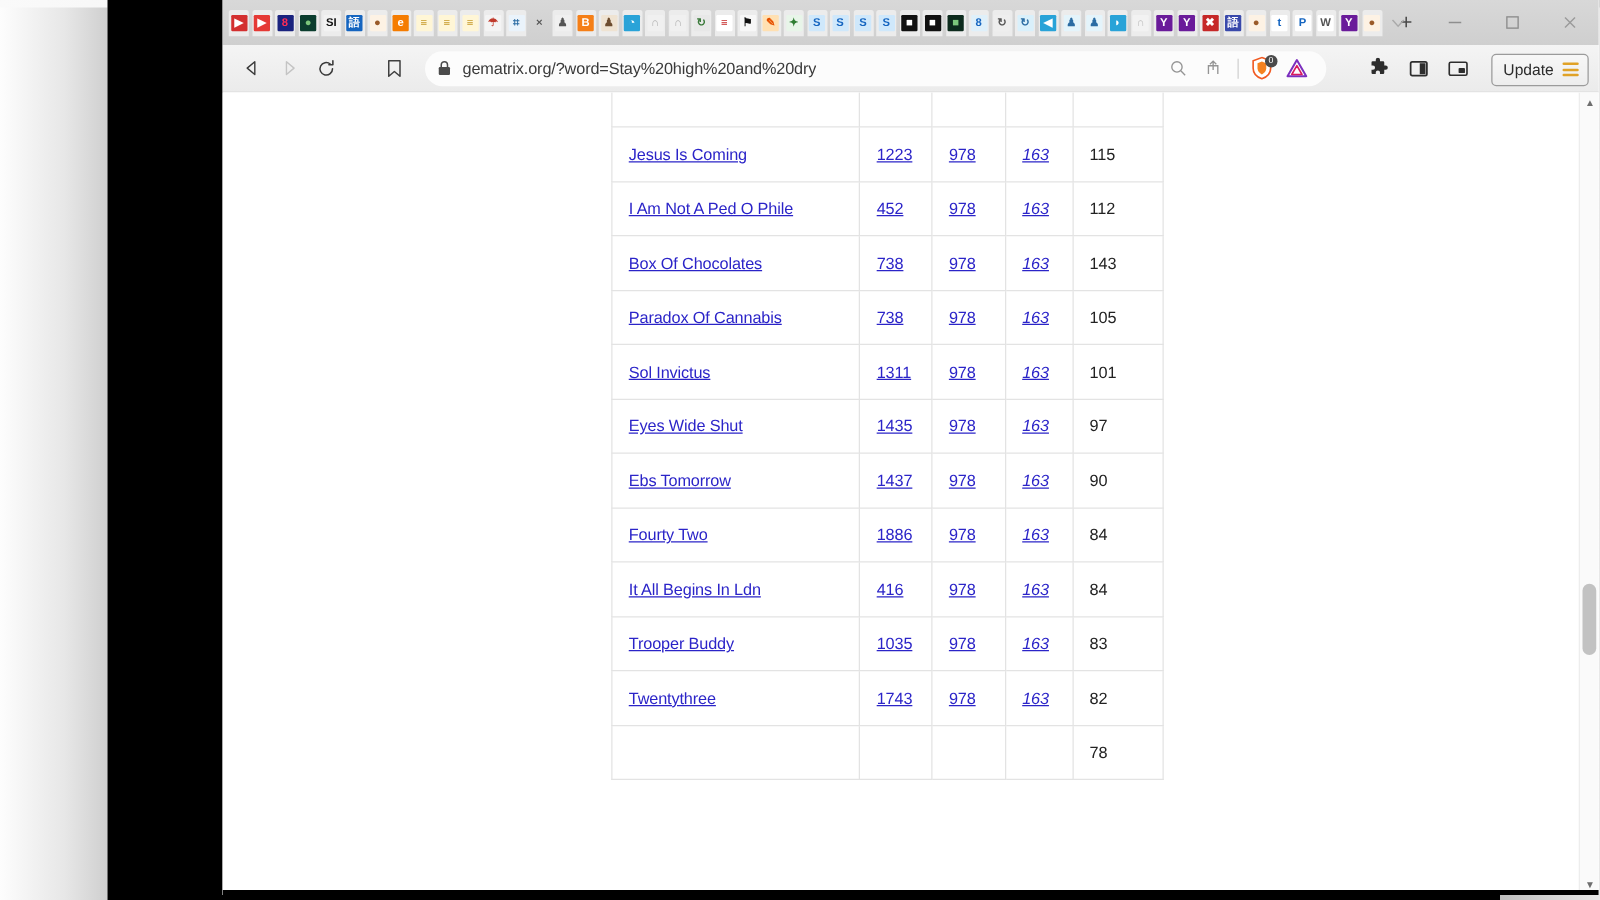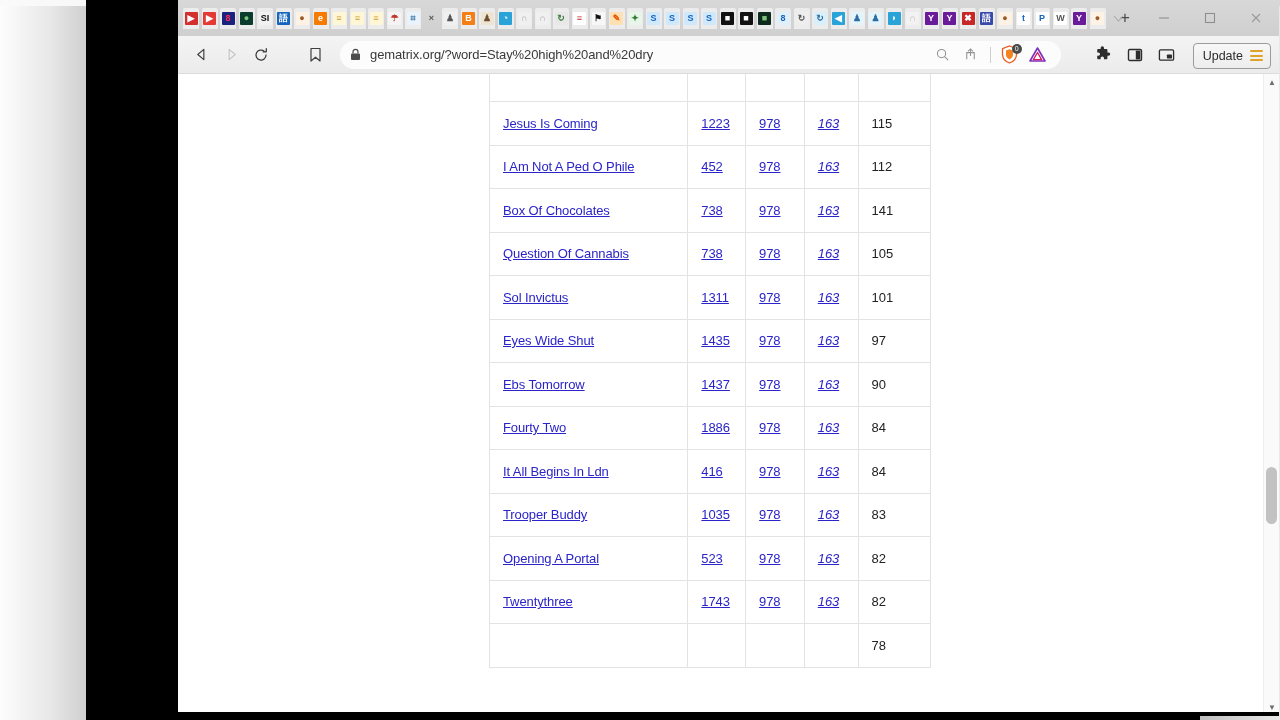--- a/index.html
+++ b/index.html
@@ -506,24 +506,24 @@
                   <td class="c-n1"><a href="#">452</a></td>
                   <td class="c-n2"><a href="#">978</a></td>
                   <td class="c-n3"><a href="#">163</a></td>
                   <td class="c-n4">112</td>
                 </tr>
                 <tr>
                   <td class="c-phrase"><a href="#">Box Of Chocolates</a></td>
                   <td class="c-n1"><a href="#">738</a></td>
                   <td class="c-n2"><a href="#">978</a></td>
                   <td class="c-n3"><a href="#">163</a></td>
-                  <td class="c-n4">141</td>
-                </tr>
-                <tr>
-                  <td class="c-phrase"><a href="#">Question Of Cannabis</a></td>
+                  <td class="c-n4">143</td>
+                </tr>
+                <tr>
+                  <td class="c-phrase"><a href="#">Paradox Of Cannabis</a></td>
                   <td class="c-n1"><a href="#">738</a></td>
                   <td class="c-n2"><a href="#">978</a></td>
                   <td class="c-n3"><a href="#">163</a></td>
                   <td class="c-n4">105</td>
                 </tr>
                 <tr>
                   <td class="c-phrase"><a href="#">Sol Invictus</a></td>
                   <td class="c-n1"><a href="#">1311</a></td>
                   <td class="c-n2"><a href="#">978</a></td>
                   <td class="c-n3"><a href="#">163</a></td>
@@ -556,27 +556,20 @@
                   <td class="c-n2"><a href="#">978</a></td>
                   <td class="c-n3"><a href="#">163</a></td>
                   <td class="c-n4">84</td>
                 </tr>
                 <tr>
                   <td class="c-phrase"><a href="#">Trooper Buddy</a></td>
                   <td class="c-n1"><a href="#">1035</a></td>
                   <td class="c-n2"><a href="#">978</a></td>
                   <td class="c-n3"><a href="#">163</a></td>
                   <td class="c-n4">83</td>
-                </tr>
-                <tr>
-                  <td class="c-phrase"><a href="#">Opening A Portal</a></td>
-                  <td class="c-n1"><a href="#">523</a></td>
-                  <td class="c-n2"><a href="#">978</a></td>
-                  <td class="c-n3"><a href="#">163</a></td>
-                  <td class="c-n4">82</td>
                 </tr>
                 <tr>
                   <td class="c-phrase"><a href="#">Twentythree</a></td>
                   <td class="c-n1"><a href="#">1743</a></td>
                   <td class="c-n2"><a href="#">978</a></td>
                   <td class="c-n3"><a href="#">163</a></td>
                   <td class="c-n4">82</td>
                 </tr>
                 <tr>
                   <td class="c-phrase"></td>

